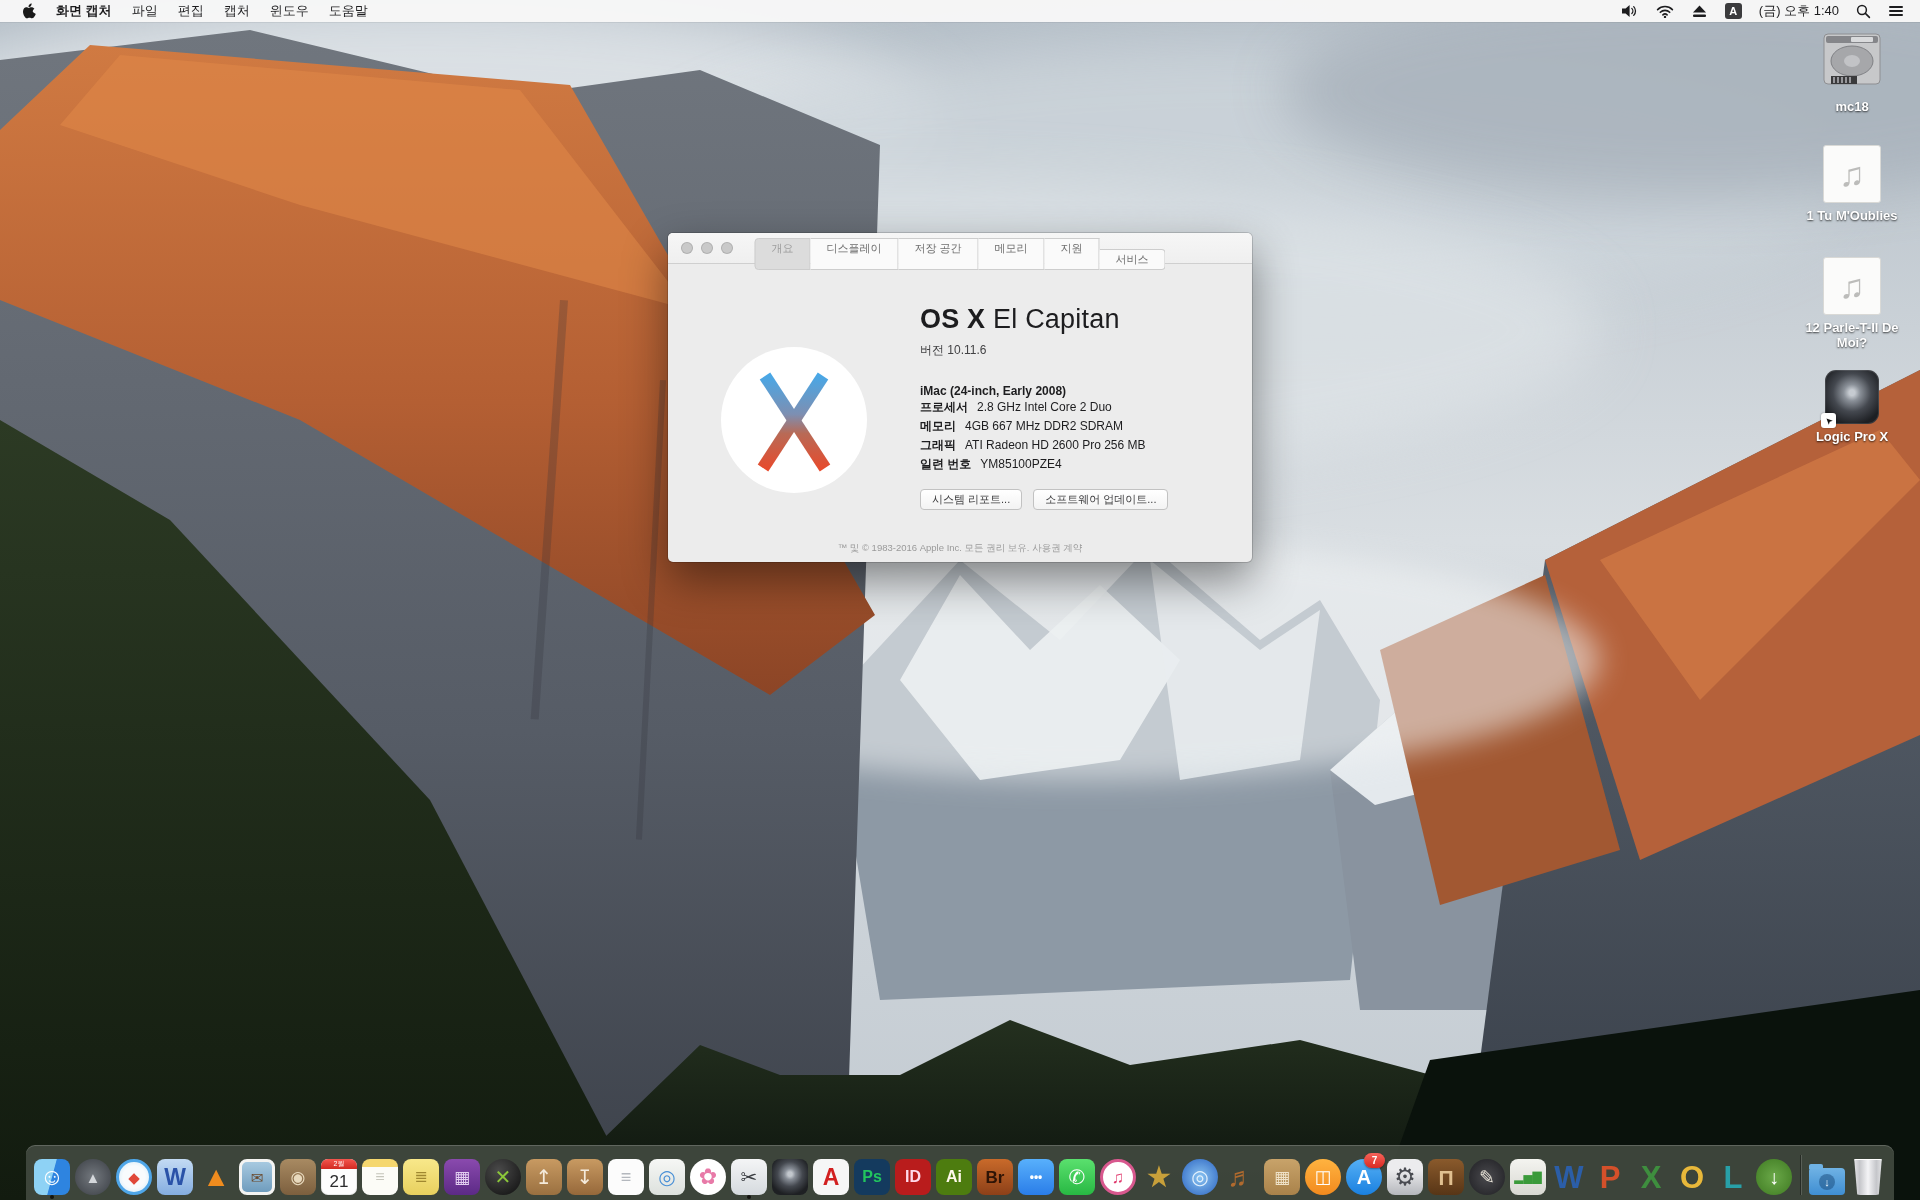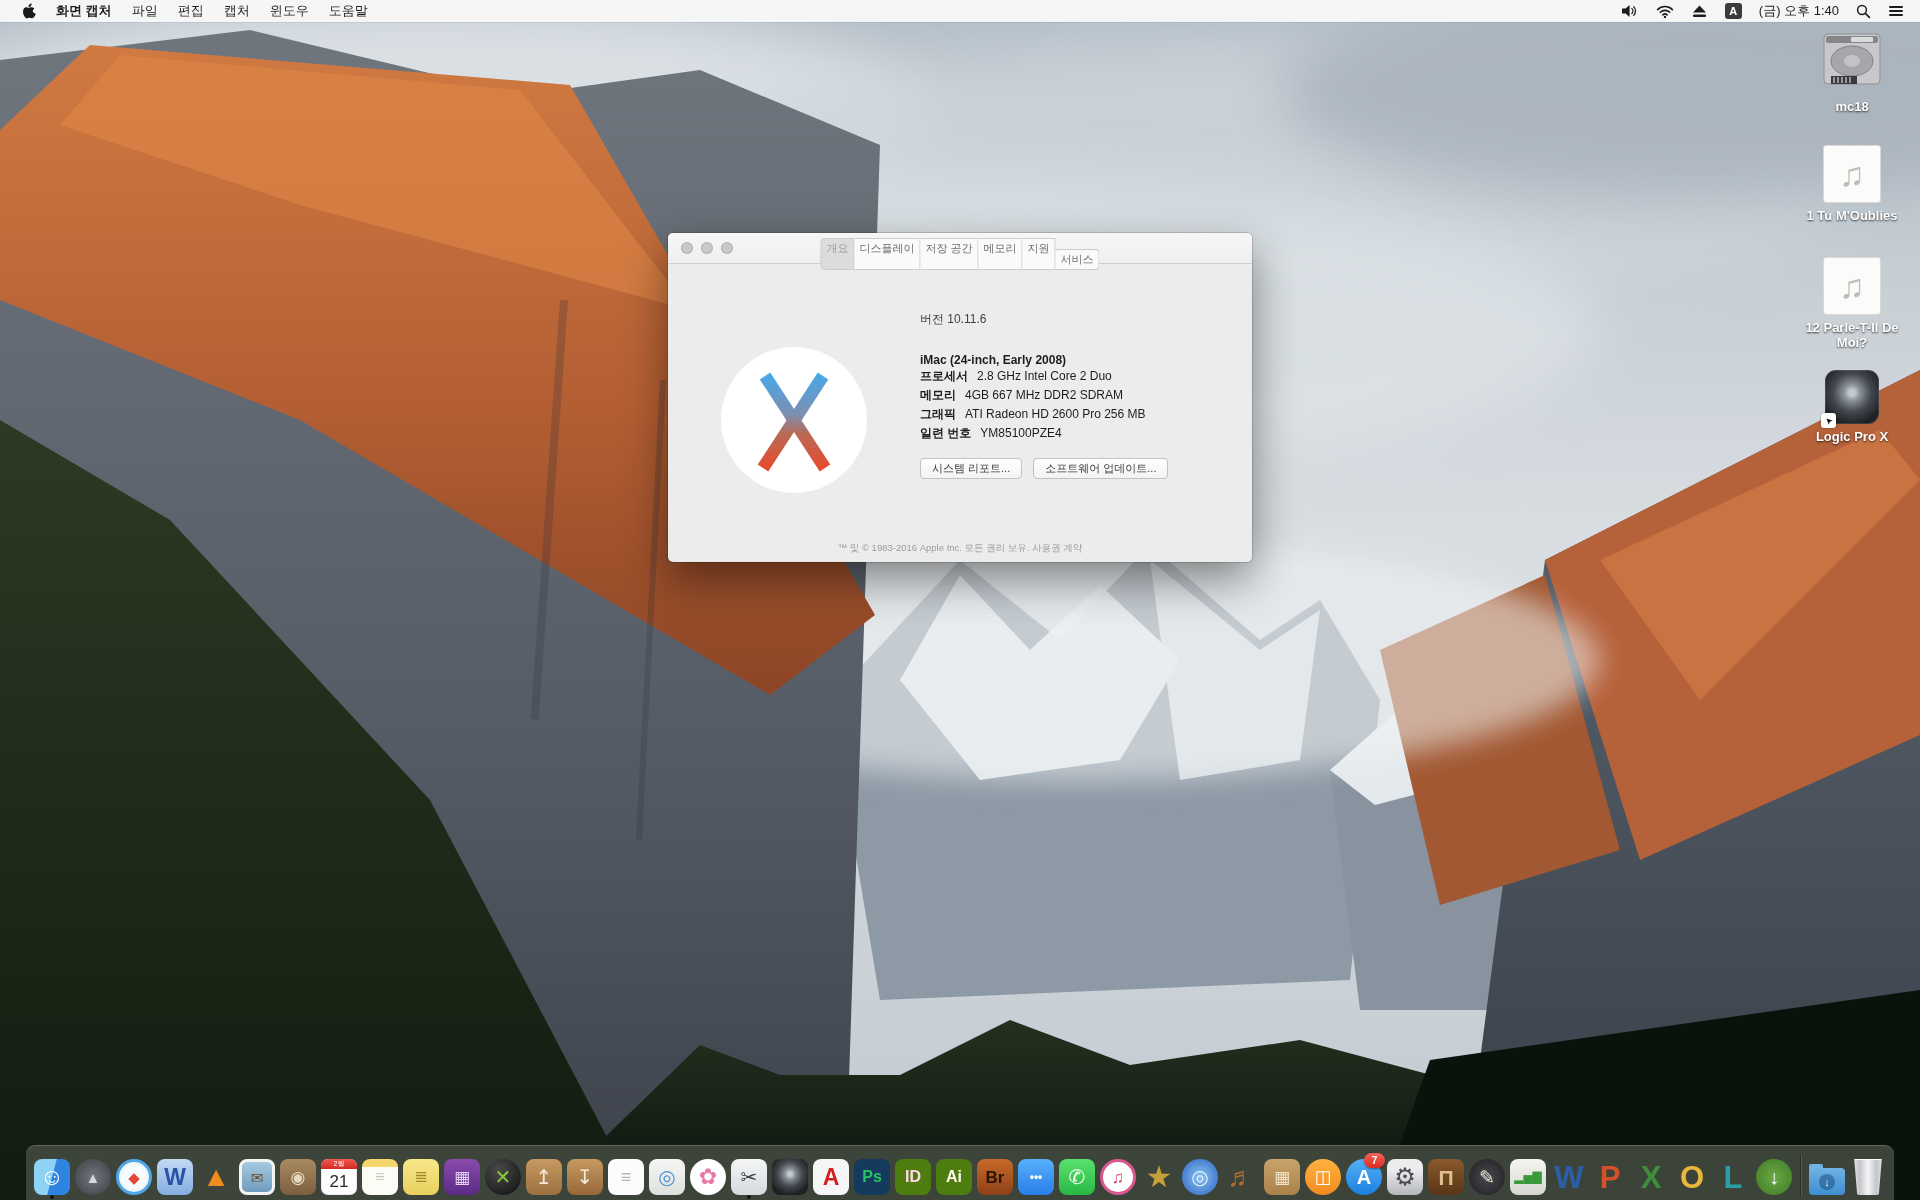--- a/index.html
+++ b/index.html
@@ -26,21 +26,21 @@
   
   #about-window{position:absolute;left:668px;top:233px;width:584px;height:329px;
     background:#ececec;border-radius:5px;box-shadow:0 0 0 1px rgba(0,0,0,.15),0 18px 45px rgba(0,0,0,.45);
     z-index:40;}
   .titlebar{position:relative;height:30px;background:linear-gradient(#f6f6f6,#efefef);
     border-bottom:1px solid #cfcfcf;border-radius:5px 5px 0 0;}
   .traffic{position:absolute;left:13px;top:9px;display:flex;gap:8px;}
   .traffic span{width:12px;height:12px;border-radius:50%;background:#c9c9c9;
     box-shadow:inset 0 0 0 1px rgba(0,0,0,.12);}
   .tabbar{position:absolute;left:50%;top:5px;transform:translateX(-50%);display:flex;}
-  .tab{font-size:11px;line-height:19px;padding:0 5px;background:#fafafa;color:#6f6f6f;
+  .tab{font-size:11px;line-height:19px;padding:0 16px;background:#fafafa;color:#6f6f6f;
     border:1px solid #cdcdcd;border-left:none;white-space:nowrap;}
   .tab:first-child{border-left:1px solid #cdcdcd;border-radius:4px 0 0 4px;}
   .tab:last-child{border-radius:0 4px 4px 0;margin-top:11px;}
   .tab.selected{background:#dcdcdc;color:#9d9d9d;}
   .win-body{position:relative;height:298px;}
   .oslogo{position:absolute;left:52px;top:82px;}
   .win-text{position:absolute;left:252px;top:40px;width:320px;color:#1d1d1f;}
   .os-title{font-size:27px;letter-spacing:.2px;}
   .os-title b{font-weight:700;}
   .os-title span{font-weight:300;}
@@ -262,20 +262,21 @@
               <stop offset=".62" stop-color="#b86a56"></stop>
                 <stop offset="1" stop-color="#e84a2c"></stop>
             </linearGradient>
           </defs>
           <circle cx="74" cy="74" r="73" fill="#ffffff"></circle>
           <line x1="45" y1="30" x2="105" y2="122" stroke="url(#xg)" stroke-width="12.5"></line>
           <line x1="103" y1="30" x2="43" y2="122" stroke="url(#xg)" stroke-width="12.5"></line>
         </svg>
       </div>
       <div class="win-text">
+        <div class="os-title"><b>OS X</b><span> El Capitan</span></div>
         <div class="os-version">버전 10.11.6</div>
         <div class="model">iMac (24-inch, Early 2008)</div>
         <div id="specs">
             <div class="spec-row">
               <span class="lab">프로세서</span>
               <span class="val">2.8 GHz Intel Core 2 Duo</span>
             </div>
             <div class="spec-row">
               <span class="lab">메모리</span>
               <span class="val">4GB 667 MHz DDR2 SDRAM</span>
@@ -442,21 +443,21 @@
         <div class="tile rounded" style="background: rgb(246, 246, 246);">
           <span class="glyph" style="color: rgb(210, 32, 32); font-size: 23px; font-weight: 700;">A</span>
         </div>
       </div>
       <div class="dock-item">
         <div class="tile rounded" style="background: rgb(20, 58, 94);">
           <span class="glyph" style="color: #22c55e; font-size: 16px; font-weight: 700;">Ps</span>
         </div>
       </div>
       <div class="dock-item">
-        <div class="tile rounded" style="background: #4d7c0f;">
+        <div class="tile rounded" style="background: #b91c1c;">
           <span class="glyph" style="color: rgb(255, 217, 234); font-size: 16px; font-weight: 700;">ID</span>
         </div>
       </div>
       <div class="dock-item">
         <div class="tile rounded" style="background: #4d7c0f;">
           <span class="glyph" style="color: rgb(255, 248, 236); font-size: 16px; font-weight: 700;">Ai</span>
         </div>
       </div>
       <div class="dock-item">
         <div class="tile rounded" style="background: linear-gradient(rgb(201, 106, 42), rgb(140, 64, 24));">

